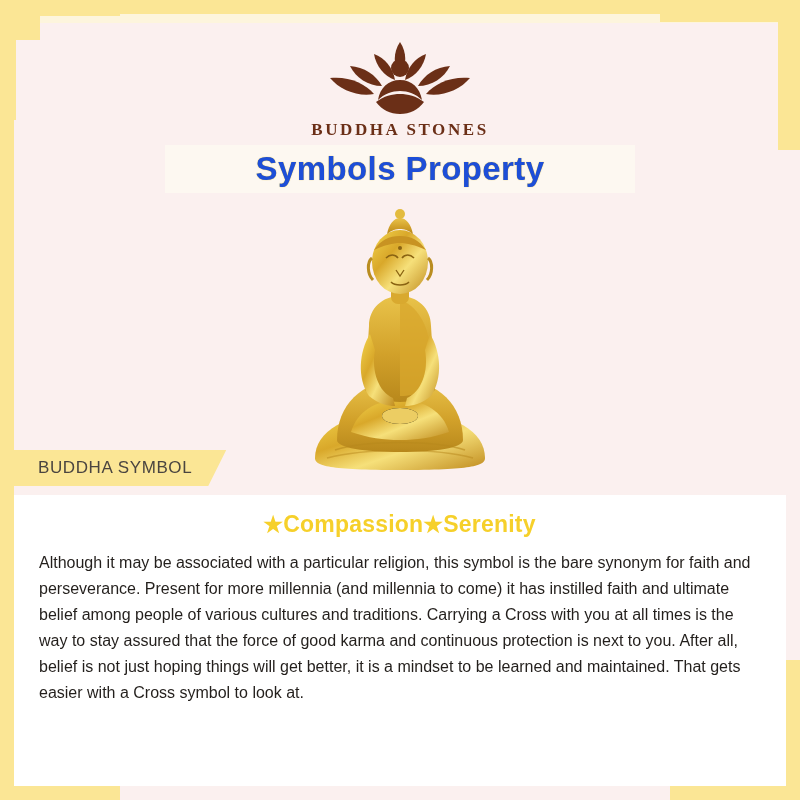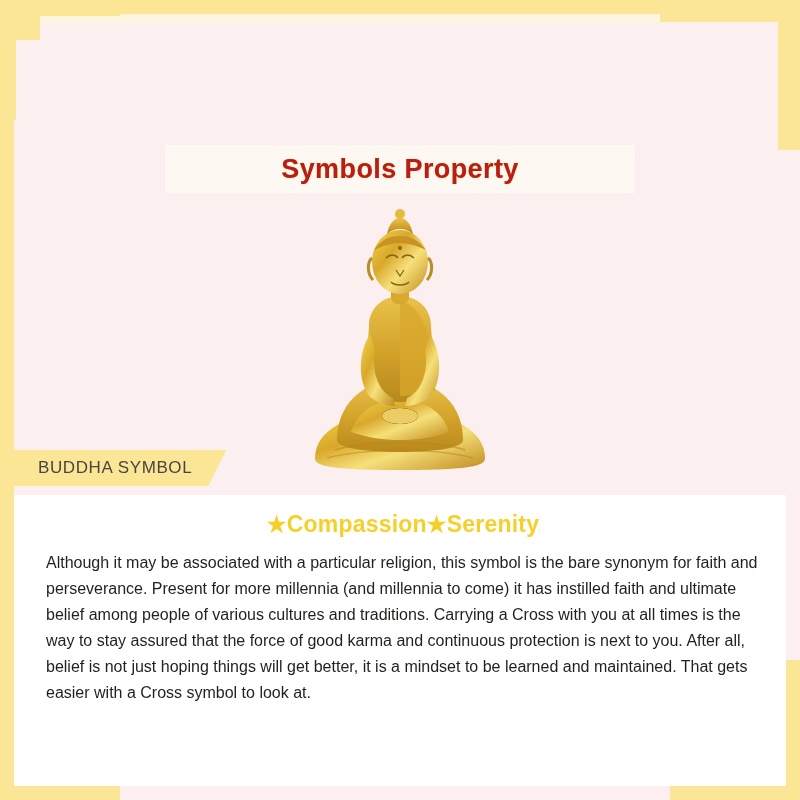--- a/index.html
+++ b/index.html
@@ -86,23 +86,23 @@
     top: 145px;
     left: 165px;
     width: 470px;
     height: 48px;
     background: #fdf8f1;
     display: flex;
     align-items: center;
     justify-content: center;
   }
   .title-text {
-    font-size: 27px;
+    font-size: 33px;
     font-weight: bold;
-    color: #b91c1c;
+    color: #1d4ed8;
     letter-spacing: 0.4px;
     text-shadow: 0 0 1px #e9c21c;
   }
 
   
   .hero {
     position: absolute;
     top: 200px;
     left: 0; right: 0;
     display: flex;
@@ -128,21 +128,21 @@
   }
 
   
   .body-card {
     position: absolute;
     left: 14px;
     top: 495px;
     width: 772px;
     height: 291px;
     background: #ffffff;
-    padding: 16px 26px 0 32px;
+    padding: 16px 26px 0 25px;
   }
   .subtitle {
     text-align: center;
     font-size: 23px;
     font-weight: bold;
     color: #f6d02a;
     letter-spacing: 0.2px;
     margin-bottom: 12px;
   }
   .subtitle .star { color: #f6d02a; font-size: 22px; }
@@ -170,20 +170,39 @@
 </svg>
 <svg class="ribbon-bl" viewBox="0 0 120 140">
   <polygon points="0,0 22,0 22,118 120,118 120,140 0,140" fill="#fbe695"></polygon>
 </svg>
 <svg class="ribbon-br" viewBox="0 0 130 140">
   <polygon points="108,0 130,0 130,140 0,140 0,118 108,118" fill="#fbe695"></polygon>
 </svg>
 
 <div class="page">
 
+  <div class="brand">
+    <svg class="logo-mark" width="172" height="92" viewBox="0 0 172 92">
+      <g fill="#6b2f17">
+
+        <path d="M86 18 C79 28 79 42 86 52 C93 42 93 28 86 18 Z"></path>
+        <path d="M60 30 C62 42 70 52 81 56 C79 44 71 34 60 30 Z"></path>
+        <path d="M112 30 C110 42 102 52 91 56 C93 44 101 34 112 30 Z"></path>
+        <path d="M36 42 C42 54 54 62 68 62 C62 51 50 43 36 42 Z"></path>
+        <path d="M136 42 C130 54 118 62 104 62 C110 51 122 43 136 42 Z"></path>
+        <path d="M16 54 C26 66 44 73 60 70 C51 59 34 52 16 54 Z"></path>
+        <path d="M156 54 C146 66 128 73 112 70 C121 59 138 52 156 54 Z"></path>
+
+        <circle cx="86" cy="44" r="9"></circle>
+        <path d="M86 56 C74 56 66 64 64 76 C70 70 78 67 86 67 C94 67 102 70 108 76 C106 64 98 56 86 56 Z"></path>
+        <path d="M62 78 C70 72 78 70 86 70 C94 70 102 72 110 78 C104 86 96 90 86 90 C76 90 68 86 62 78 Z"></path>
+      </g>
+    </svg>
+    <div class="brand-name">BUDDHA STONES</div>
+  </div>
 
   <div class="title-banner">
     <span class="title-text">Symbols Property</span>
   </div>
 
   <div class="hero">
     <svg width="250" height="280" viewBox="0 0 250 280">
       <defs>
         <linearGradient id="gold" x1="0" y1="0" x2="1" y2="1">
           <stop offset="0%" stop-color="#f3d54e"></stop>

